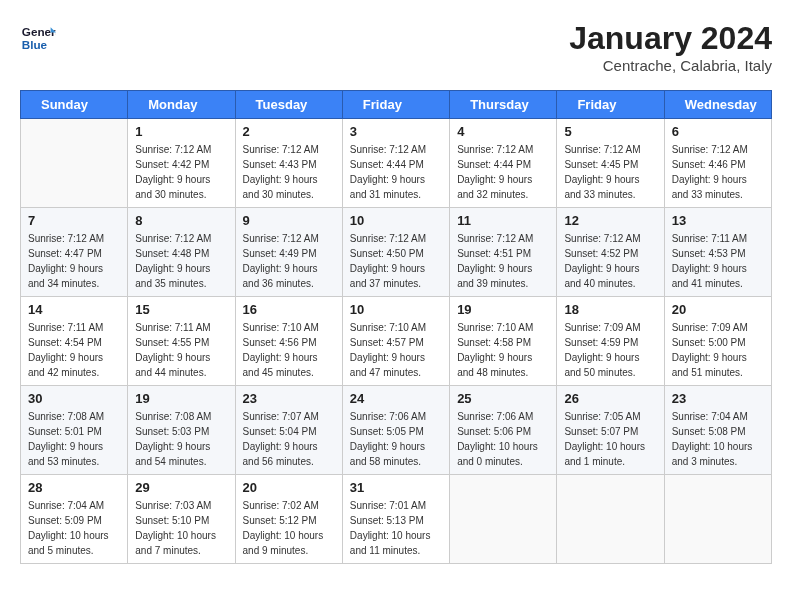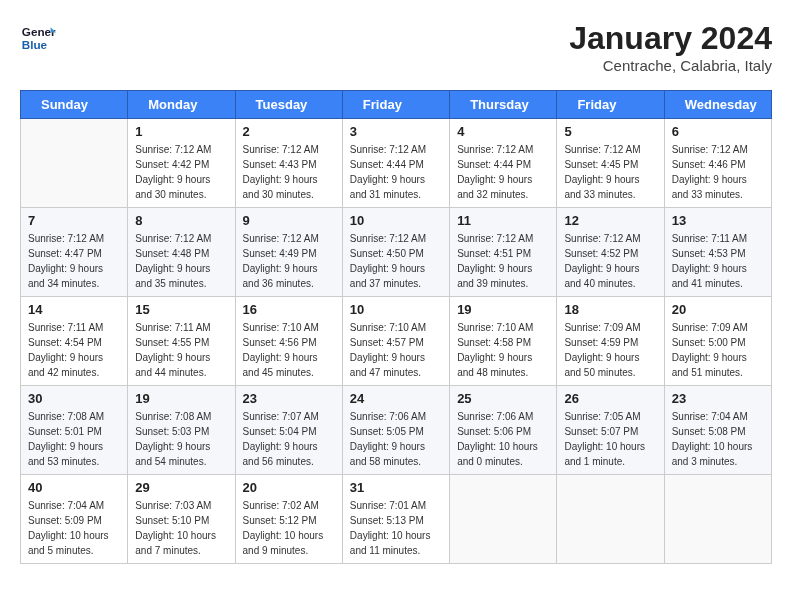--- a/index.html
+++ b/index.html
@@ -331,21 +331,21 @@
         <span class="day-number">23</span>
         <div class="day-info">
           Sunrise: 7:04 AM<br>
           Sunset: 5:08 PM<br>
           Daylight: 10 hours and 3 minutes.
         </div>
       </td>
       </tr>
       <tr>
         <td>
-        <span class="day-number">40</span>
+        <span class="day-number">28</span>
         <div class="day-info">
           Sunrise: 7:04 AM<br>
           Sunset: 5:09 PM<br>
           Daylight: 10 hours and 5 minutes.
         </div>
       </td>
         <td>
         <span class="day-number">29</span>
         <div class="day-info">
           Sunrise: 7:03 AM<br>

